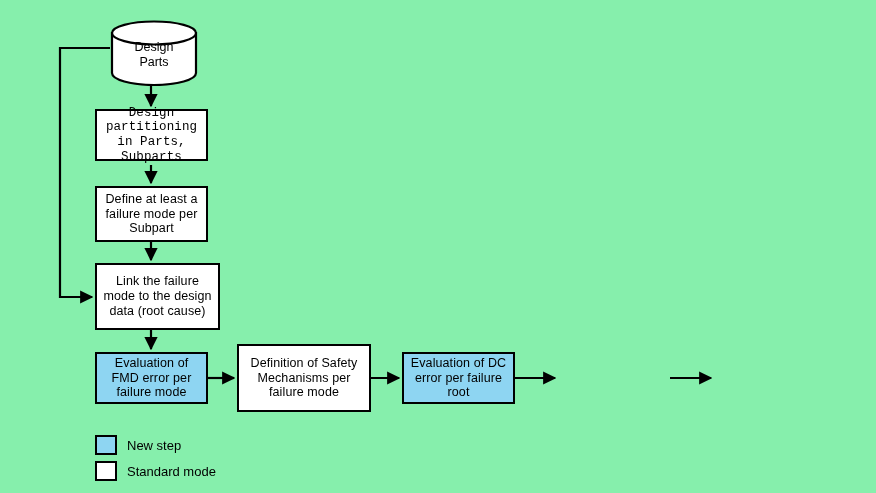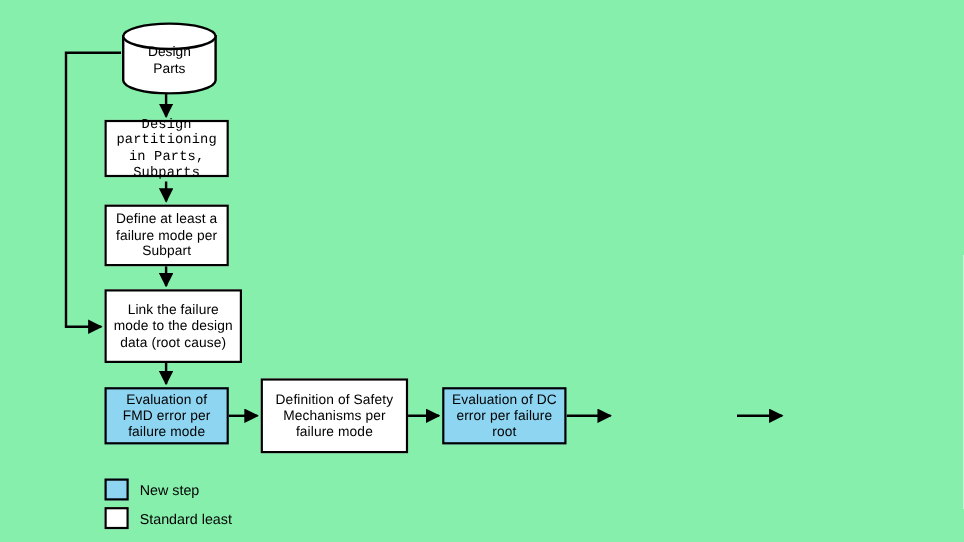--- a/index.html
+++ b/index.html
@@ -159,17 +159,17 @@
 
 
 
   <div class="legend" style="left:95px; top:434px;">
     <div class="legend-row">
       <span class="legend-swatch" style="background:#8ed5f2;"></span>
       <span class="legend-label">New step</span>
     </div>
     <div class="legend-row">
       <span class="legend-swatch" style="background:#ffffff;"></span>
-      <span class="legend-label">Standard least</span>
+      <span class="legend-label">Standard mode</span>
     </div>
   </div>
 
 </div>
 
 </body></html>

